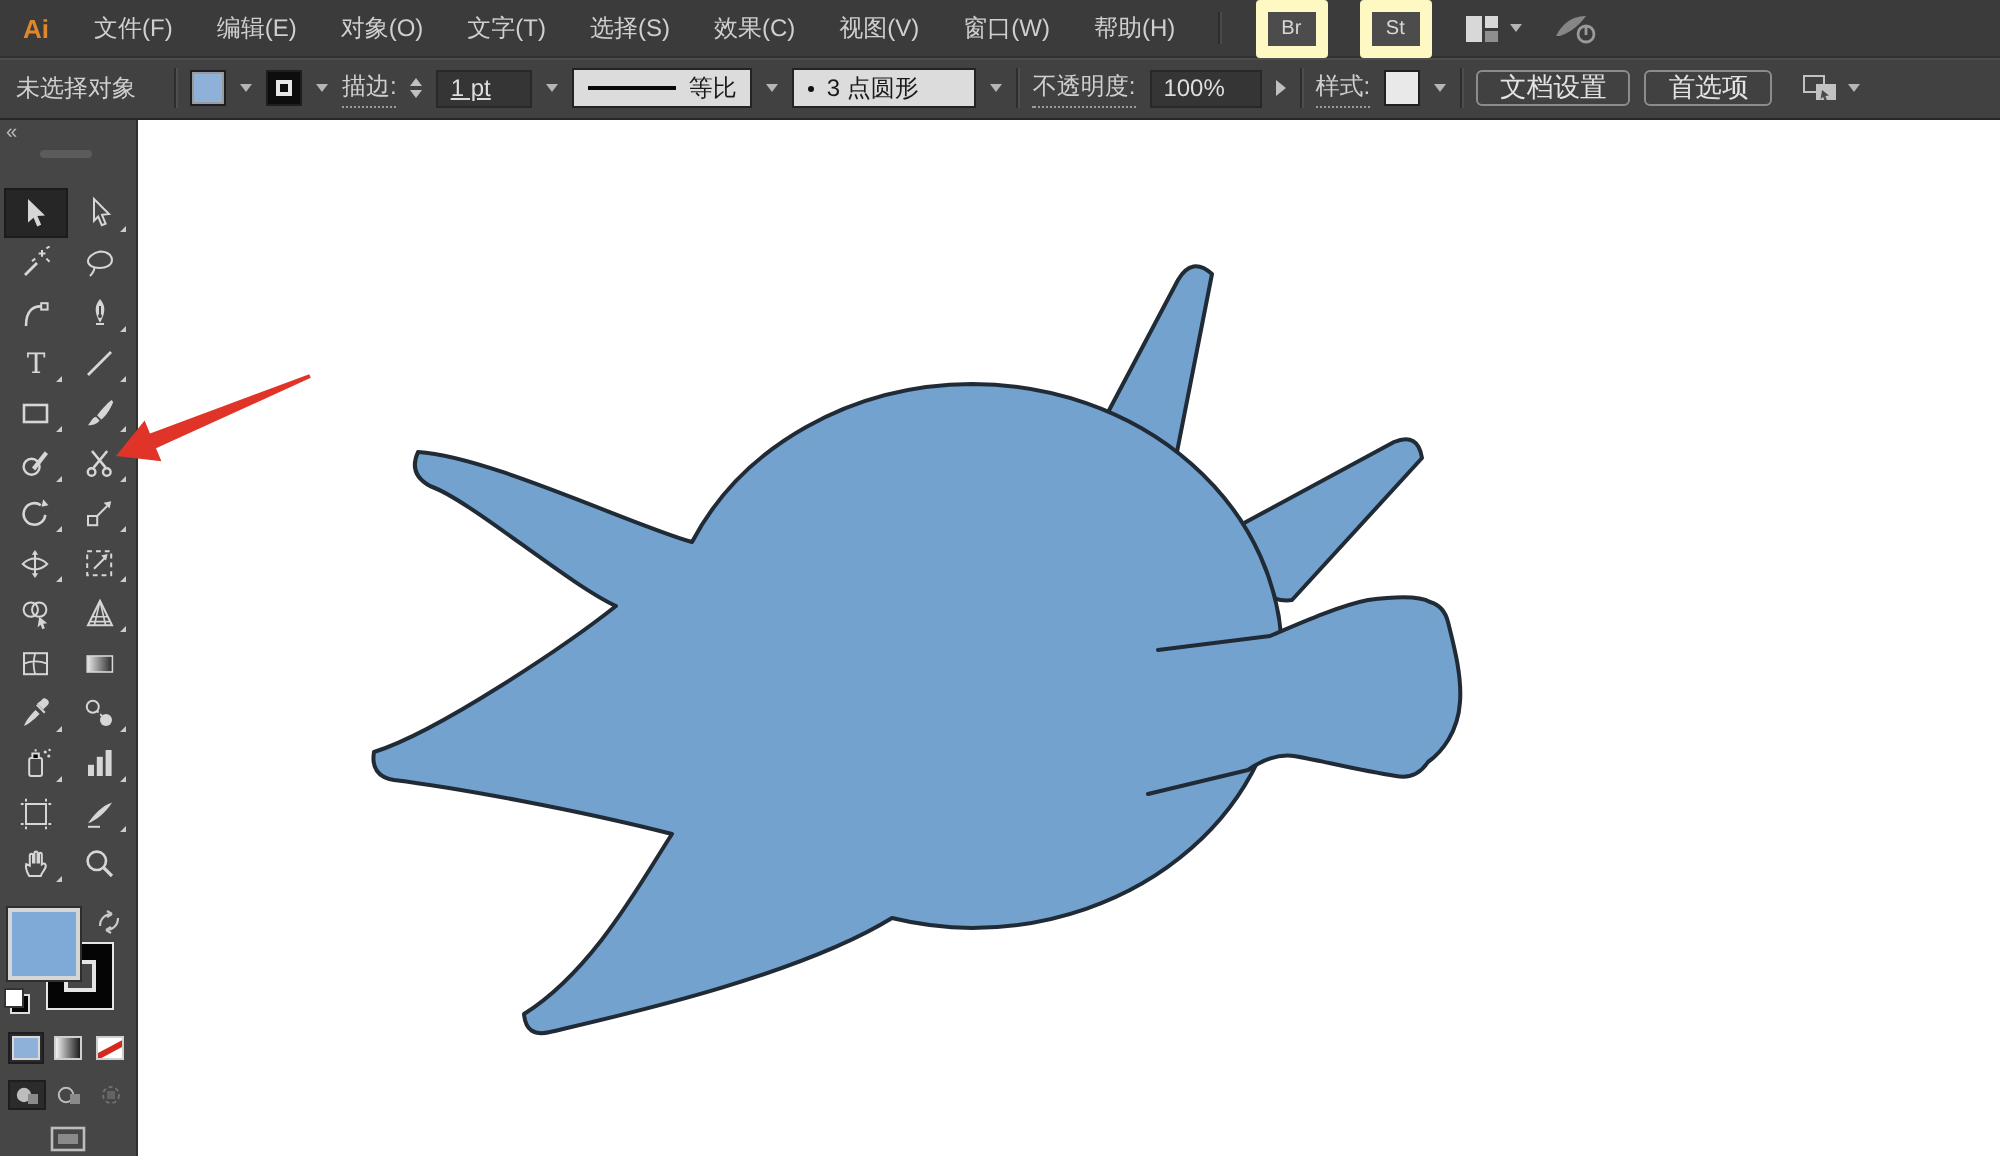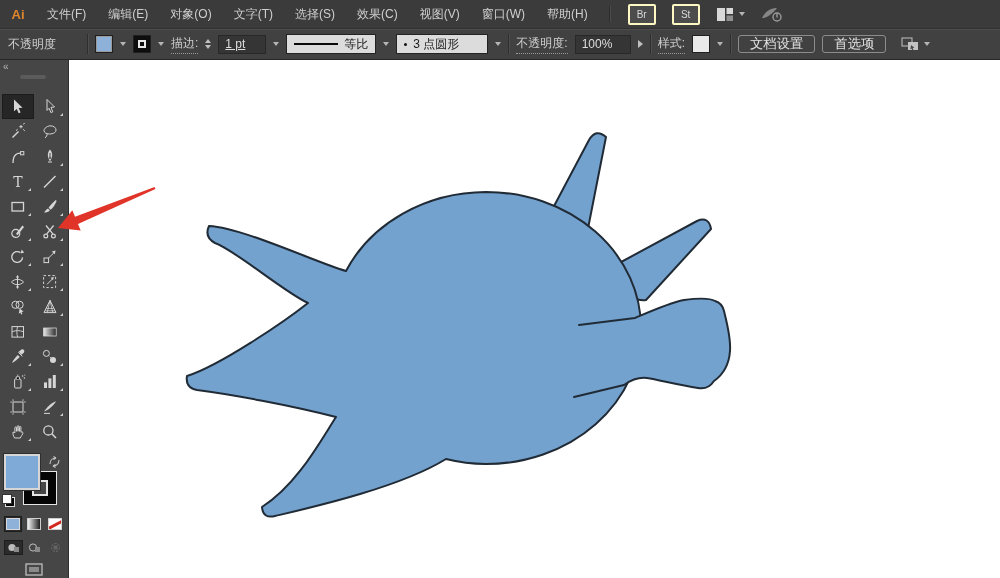--- a/index.html
+++ b/index.html
@@ -6,21 +6,21 @@
   .app{position:relative;width:1000px;height:578px;background:#3f3f3f;
        font-family:"Liberation Sans","DejaVu Sans",sans-serif;overflow:hidden;
        -webkit-font-smoothing:antialiased;}
   
   .menubar{height:28px;background:#3b3b3b;border-bottom:1px solid #313131;
            display:flex;align-items:center;color:#cfcfcf;font-size:12px;}
   .ai-logo{width:36px;height:28px;display:flex;align-items:center;justify-content:center;
            color:#e0862c;font-weight:bold;font-size:13px;}
   .mi{padding:0 11px;height:28px;display:flex;align-items:center;cursor:default;}
   .mb-sep{width:1px;height:16px;background:#2c2c2c;box-shadow:1px 0 0 #4a4a4a;margin:0 10px;}
-  .sq-btn{min-width:20px;height:17px;margin:0 8px;padding:0 2px;background:#4c4c4c;border:2px solid #fef9c3;
+  .sq-btn{min-width:20px;height:17px;margin:0 8px;padding:0 2px;background:#4c4c4c;border:6px solid #fef9c3;
           border-radius:2px;color:#d8d8d8;font-size:10px;display:flex;align-items:center;justify-content:center;text-align:center;}
   .chev{width:0;height:0;border-left:3.5px solid transparent;border-right:3.5px solid transparent;
         border-top:4px solid #b5b5b5;display:inline-block;}
   .mb-icon{display:flex;align-items:center;gap:5px;margin:0 8px;}
   
   .controlbar{height:30px;background:#414141;border-bottom:1px solid #272727;box-shadow:inset 0 1px 0 #4d4d4d;
               display:flex;align-items:center;font-size:12px;color:#cfcfcf;padding:0 8px;gap:7px;}
   .cb-sep{width:1px;height:20px;background:#2e2e2e;box-shadow:1px 0 0 #4e4e4e;}
   .status{min-width:72px;}
   .fillsw{width:16px;height:16px;border:1px solid #1f1f1f;box-shadow:inset 0 0 0 1px #9a9a9a;}
@@ -119,21 +119,21 @@
     <div class="mb-icon">
       <svg width="22" height="17" viewBox="0 0 22 17">
         <path d="M1 12 C5 4 11 2 16 2 C13 6 9 10 3 12 Z" fill="#868686"></path>
         <circle cx="16" cy="11" r="4" fill="none" stroke="#9a9a9a" stroke-width="1.4"></circle>
         <path d="M16 7.5 v4" stroke="#9a9a9a" stroke-width="1.4"></path>
       </svg>
     </div>
   </div>
 
   <div class="controlbar">
-    <span class="status">不透明度</span>
+    <span class="status">未选择对象</span>
     <span class="cb-sep"></span>
     <span class="fillsw" style="background:#8db1d8"></span>
     <span class="chev"></span>
     <span class="strokeproxy"></span>
     <span class="chev"></span>
     <span class="linklbl">描边:</span>
     <span class="spin">
         <i class="up"></i>
         <i class="dn"></i>
       </span>

